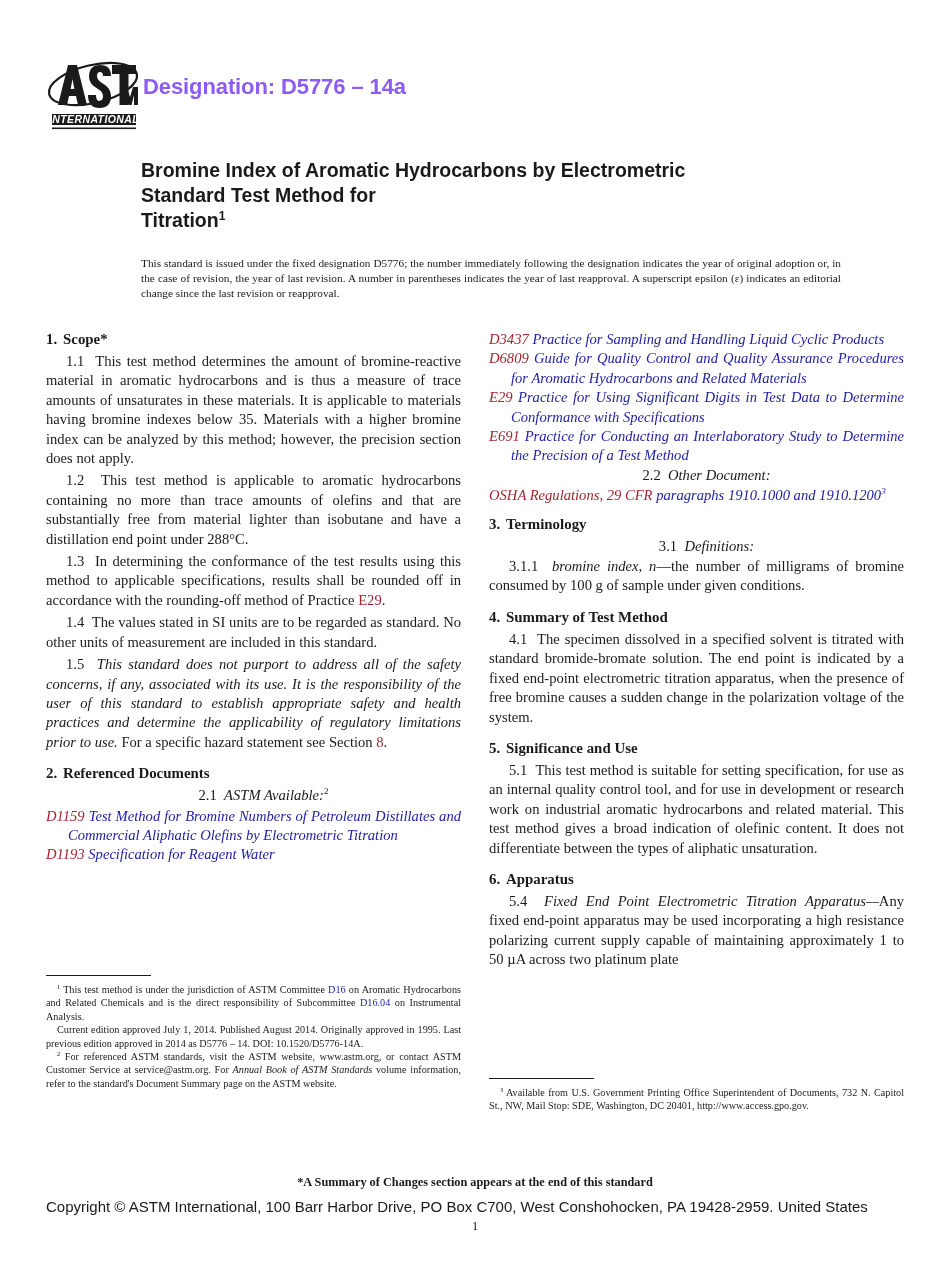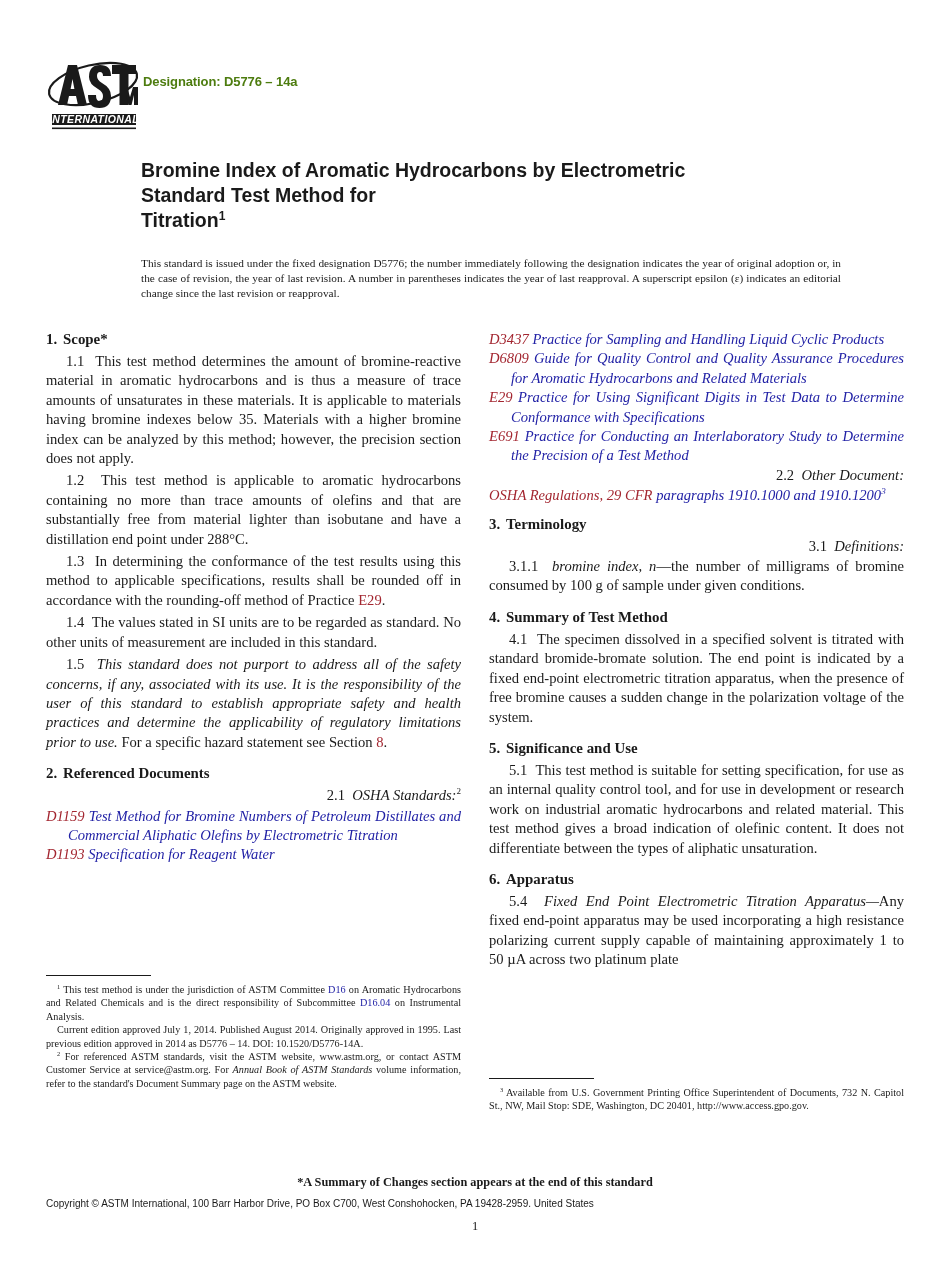--- a/index.html
+++ b/index.html
@@ -31,23 +31,23 @@
     height: 74px;
   }
   .astm-logo svg { display: block; }
 
   .designation {
     position: absolute;
     left: 143px;
     top: 74px;
     font-family: "Liberation Sans", sans-serif;
     font-weight: bold;
-    font-size: 13px;
+    font-size: 22px;
     letter-spacing: -0.1px;
-    color: #4d7c0f;
+    color: #8b5cf6;
   }
 
   
   .title-block {
     position: absolute;
     left: 141px;
     top: 158px;
     width: 700px;
   }
   .title-block .tline {
@@ -108,21 +108,21 @@
     padding-left: 22px;
     text-indent: -22px;
     text-align: justify;
     line-height: 19.4px;
     font-style: italic;
   }
   p.subhead {
     margin: 0 0 1px 0;
     text-indent: 20px;
     font-style: italic;
-    text-align: right;
+    text-align: center;
   }
   p.subhead .n { font-style: normal; }
 
   .gap { height: 9px; }
 
   
   .footnotes {
     position: absolute;
     width: 415px;
     font-size: 10.2px;
@@ -154,21 +154,21 @@
     font-size: 12.3px;
     font-weight: bold;
     color: #1a1a1a;
   }
   .copyright {
     position: absolute;
     left: 46px;
     top: 1198px;
     width: 860px;
     font-family: "Liberation Sans", sans-serif;
-    font-size: 10px;
+    font-size: 15px;
     color: #1a1a1a;
     text-align: left;
   }
   .page-num {
     position: absolute;
     left: 0;
     top: 1219px;
     width: 950px;
     text-align: center;
     font-size: 12.5px;
@@ -241,21 +241,21 @@
     <span>1.5</span>&nbsp;&nbsp;<span class="ital">This standard does not purport to address all of the safety concerns, if any, associated with its use. It is the responsibility of the user of this standard to establish appropriate safety and health practices and determine the applicability of regulatory limitations prior to use.</span><span> For a specific hazard statement see Section </span><span class="red">8</span><span>.</span>
   </p>
 
   <div class="gap"></div>
 
   <h2 class="sec">
     <span class="num">2.</span><span>Referenced Documents</span>
   </h2>
 
   <p class="subhead">
-    <span class="n">2.1</span>&nbsp;&nbsp;<span>OSHA Standards:</span><sup class="n">2</sup>
+    <span class="n">2.1</span>&nbsp;&nbsp;<span>ASTM Available:</span><sup class="n">2</sup>
   </p>
 
   <p class="ref">
     <span class="red">D1159</span>
     <span class="blue">Test Method for Bromine Numbers of Petroleum Distillates and Commercial Aliphatic Olefins by Electrometric Titration</span>
   </p>
 
   <p class="ref">
     <span class="red">D1193</span>
     <span class="blue">Specification for Reagent Water</span>

